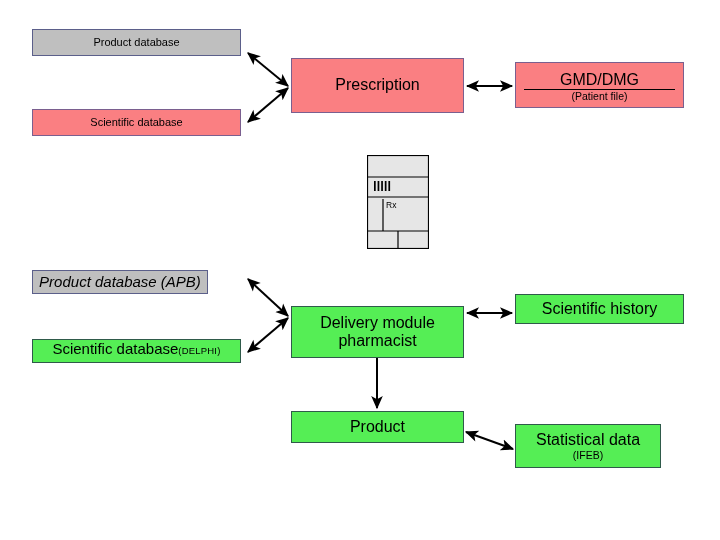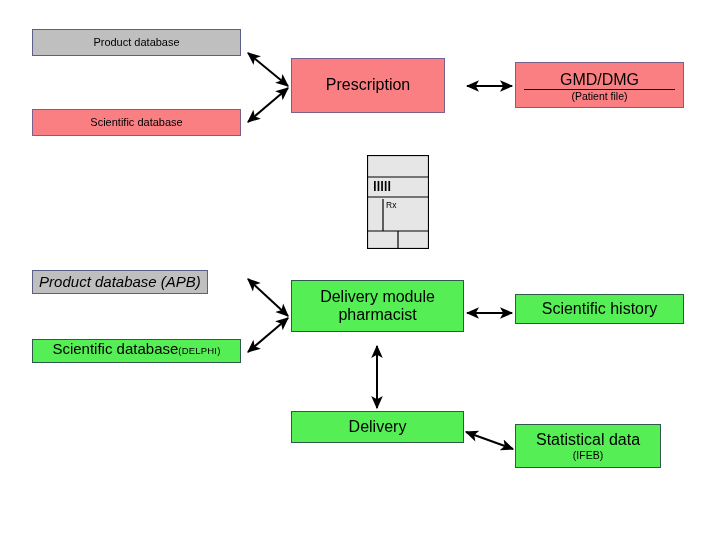--- a/index.html
+++ b/index.html
@@ -108,21 +108,21 @@
   </svg>
 
   <div class="box fill-gray t-small" style="left:32px; top:29px; width:209px; height:27px;text-align:right;">
     <span class="line-main">Product database</span>
   </div>
 
   <div class="box fill-pink t-small" style="left:32px; top:109px; width:209px; height:27px;">
     <span class="line-main">Scientific database</span>
   </div>
 
-  <div class="box fill-pink t-big" style="left:291px; top:58px; width:154px; height:55px;">
+  <div class="box fill-pink t-big" style="left:291px; top:58px; width:173px; height:55px;">
     <span class="line-main">Prescription</span>
   </div>
 
   <div class="box fill-pink split-box" style="left:515px; top:62px; width:169px; height:46px;">
     <div class="split-top t-gmd">
       <span>GMD/DMG</span>
     </div>
     <div class="split-bot sub-small">
       <span>(Patient file)</span>
     </div>
@@ -147,31 +147,31 @@
 
   <div class="box fill-gray t-mid" style="left:32px; top:270px; width:176px; height:24px;font-style:italic;">
     <span class="line-main">Product database  (APB)</span>
   </div>
 
   <div class="box fill-green t-mid" style="left:32px; top:339px; width:209px; height:24px; flex-direction:row; justify-content:center; align-items:baseline;">
     <span>Scientific database </span>
     <span class="sub-tiny">(DELPHI)</span>
   </div>
 
-  <div class="box fill-green t-big" style="left:291px; top:280px; width:173px; height:52px;">
+  <div class="box fill-green t-big" style="left:291px; top:306px; width:173px; height:52px;">
     <span class="line-main">Delivery module</span>
     <span class="line-main">pharmacist</span>
   </div>
 
   <div class="box fill-green t-big" style="left:515px; top:294px; width:169px; height:30px;">
     <span class="line-main">Scientific history</span>
   </div>
 
   <div class="box fill-green t-big" style="left:291px; top:411px; width:173px; height:32px;">
-    <span class="line-main">Delivery</span>
+    <span class="line-main">Product</span>
   </div>
 
   <div class="box fill-green t-big" style="left:515px; top:424px; width:146px; height:44px;">
     <span class="line-main">Statistical data</span>
     <span class="line-sub sub-small">(IFEB)</span>
   </div>
 
 </div>
 
 </body></html>

